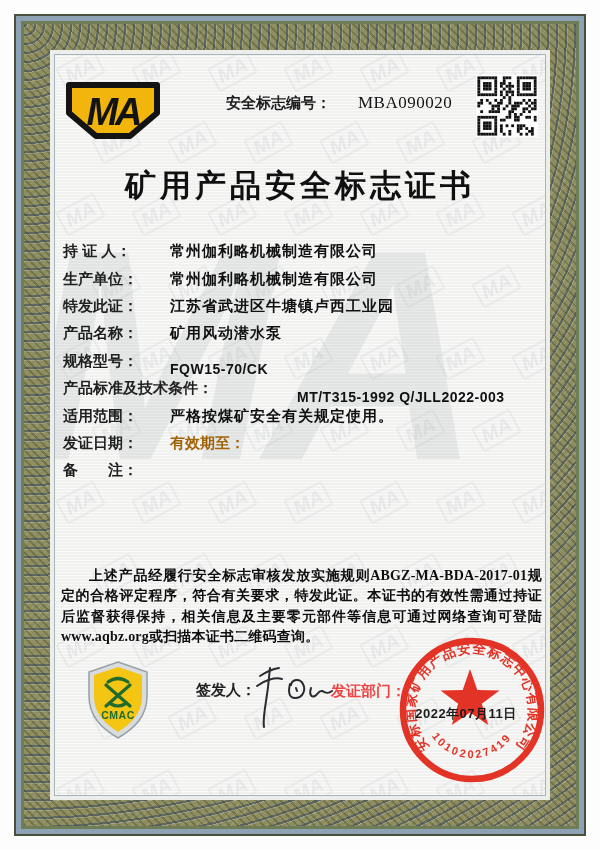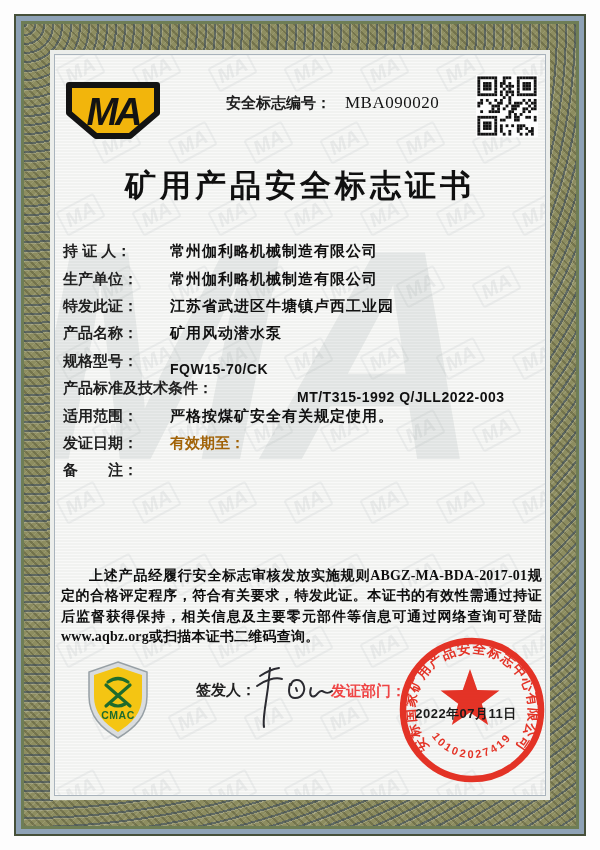--- a/index.html
+++ b/index.html
@@ -31,21 +31,21 @@
   .chip{position:absolute;transform:rotate(-28deg);font:italic 900 20px "Liberation Sans",sans-serif;
         color:rgba(118,132,138,.10);border:2px solid rgba(118,132,138,.085);border-radius:3px;
         padding:0 4px;line-height:1.15;}
   .bigwm{position:absolute;left:-30px;top:150px;font:italic 900 300px "Liberation Sans",sans-serif;
          letter-spacing:-10px;color:rgba(125,138,142,.13);line-height:1;}
 
   .content{position:absolute;inset:0;z-index:3;}
   .abs{position:absolute;}
 
   
-  .certno{left:226px;top:93px;display:flex;align-items:baseline;gap:14px;}
+  .certno{left:226px;top:93px;display:flex;align-items:baseline;gap:27px;}
   .certno .lab{font:700 15px "Liberation Sans",sans-serif;color:#1d1d1d;}
   .certno .num{font:400 17px "Liberation Serif",serif;color:#141414;letter-spacing:.5px;}
 
   .title{left:0;right:0;top:165px;text-align:center;
          font:900 31px "Liberation Serif","DejaVu Serif",serif;letter-spacing:4px;color:#101010;}
 
   
   .rows{left:63px;top:238px;width:482px;}
   .row{display:flex;align-items:center;height:27.4px;}
   .row .lbl{min-width:107px;font:700 15px "Liberation Sans",sans-serif;color:#202020;white-space:nowrap;}

